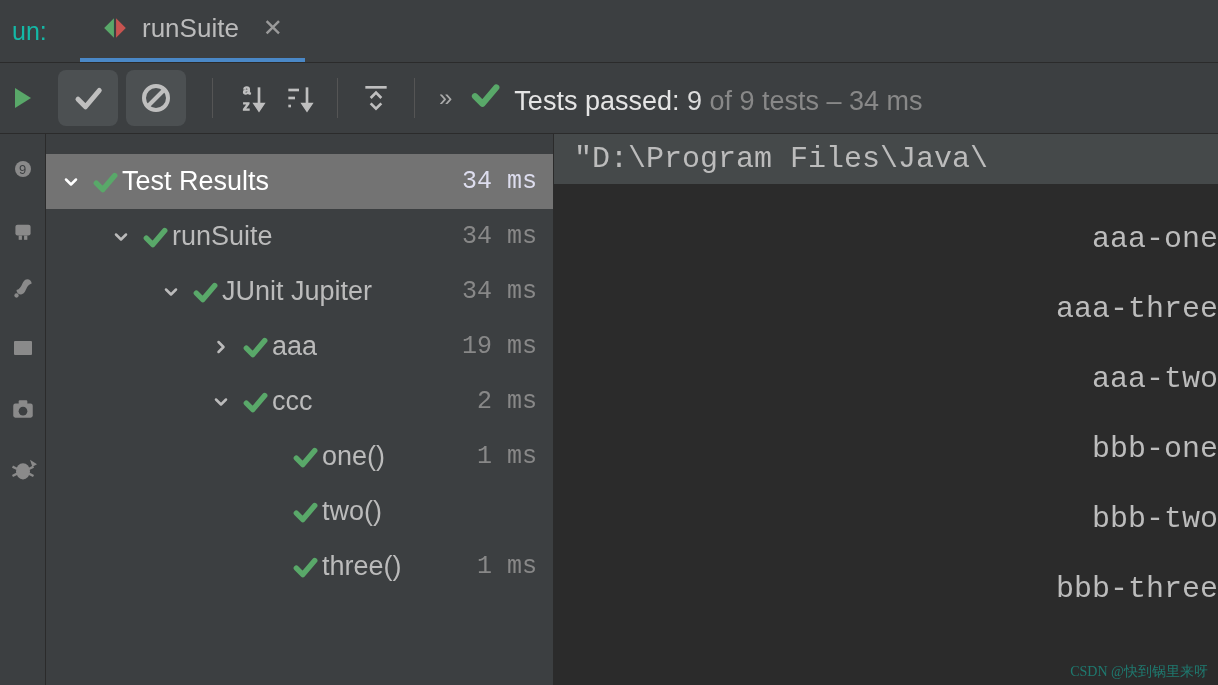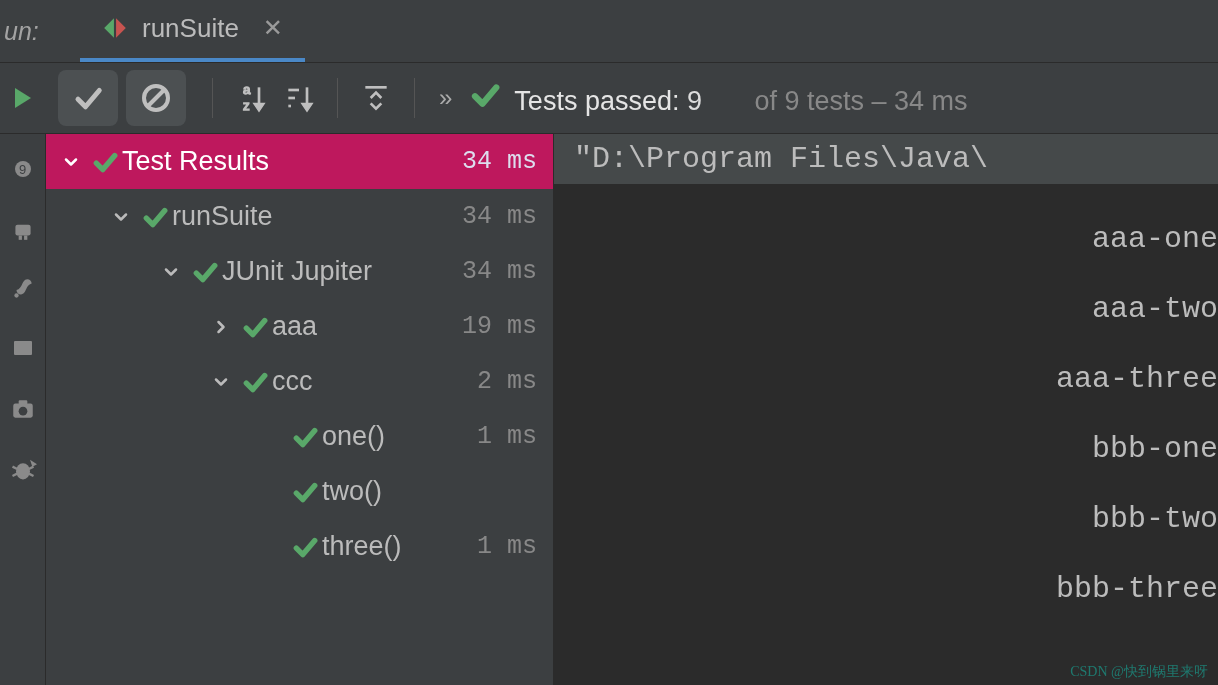--- a/index.html
+++ b/index.html
@@ -15,24 +15,23 @@
 
   .tabbar {
     display: flex;
     align-items: center;
     height: 62px;
     background: #3c3f41;
     padding-left: 0;
   }
   .run-label {
     font-size: 25px;
-    color: #a3a3a3;
+    color: #14b8a6;
     width: 80px;
-    padding-left: 4px;
-    font-style: italic;
+    padding-left: 12px;
   }
   .tab {
     display: flex;
     align-items: center;
     gap: 14px;
     padding: 12px 22px 14px 22px;
     border-bottom: 4px solid #4a88c7;
     font-size: 26px;
     color: #bbbbbb;
   }
@@ -79,21 +78,21 @@
 
   .status {
     display: flex;
     align-items: baseline;
     font-size: 27px;
     gap: 14px;
     padding-left: 8px;
   }
   .status .pass-label { color: #e5e5e5; }
   .status .pass-count { color: #dcdcdc; }
-  .status .muted { color: #888; margin-left: 45px; }
+  .status .muted { color: #888; }
 
   .main {
     display: flex;
     height: calc(685px - 62px - 72px);
   }
 
   .gutter {
     width: 46px;
     background: #3c3f41;
     border-right: 1px solid #2b2b2b;
@@ -116,22 +115,23 @@
     font-size: 27px;
     overflow: hidden;
   }
   .tree-row {
     display: flex;
     align-items: center;
     height: 55px;
     padding-right: 16px;
   }
   .tree-row.selected {
-    background: #be185d;
+    background: #737373;
     color: #ffffff;
+    margin-top: 20px;
   }
   .indent { display: inline-block; }
   .chev {
     width: 34px;
     display: flex; align-items: center; justify-content: center;
     color: #bbbbbb;
   }
   .selected .chev { color: #fff; }
   .pass-icon {
     width: 34px;
@@ -414,22 +414,22 @@
         </span>
         <span class="node-label">three()</span>
         <span class="node-time">1 ms</span>
       </div>
     </div>
 
   <div class="console">
     <div class="console-header">"D:\Program Files\Java\</div>
     <div id="console-lines">
         <div class="console-line">aaa-one</div>
+        <div class="console-line">aaa-three</div>
         <div class="console-line">aaa-two</div>
-        <div class="console-line">aaa-three</div>
         <div class="console-line">bbb-one</div>
         <div class="console-line">bbb-two</div>
         <div class="console-line">bbb-three</div>
       </div>
   </div>
 </div>
 
 <div class="watermark">CSDN @快到锅里来呀</div>
 
 </body></html>

